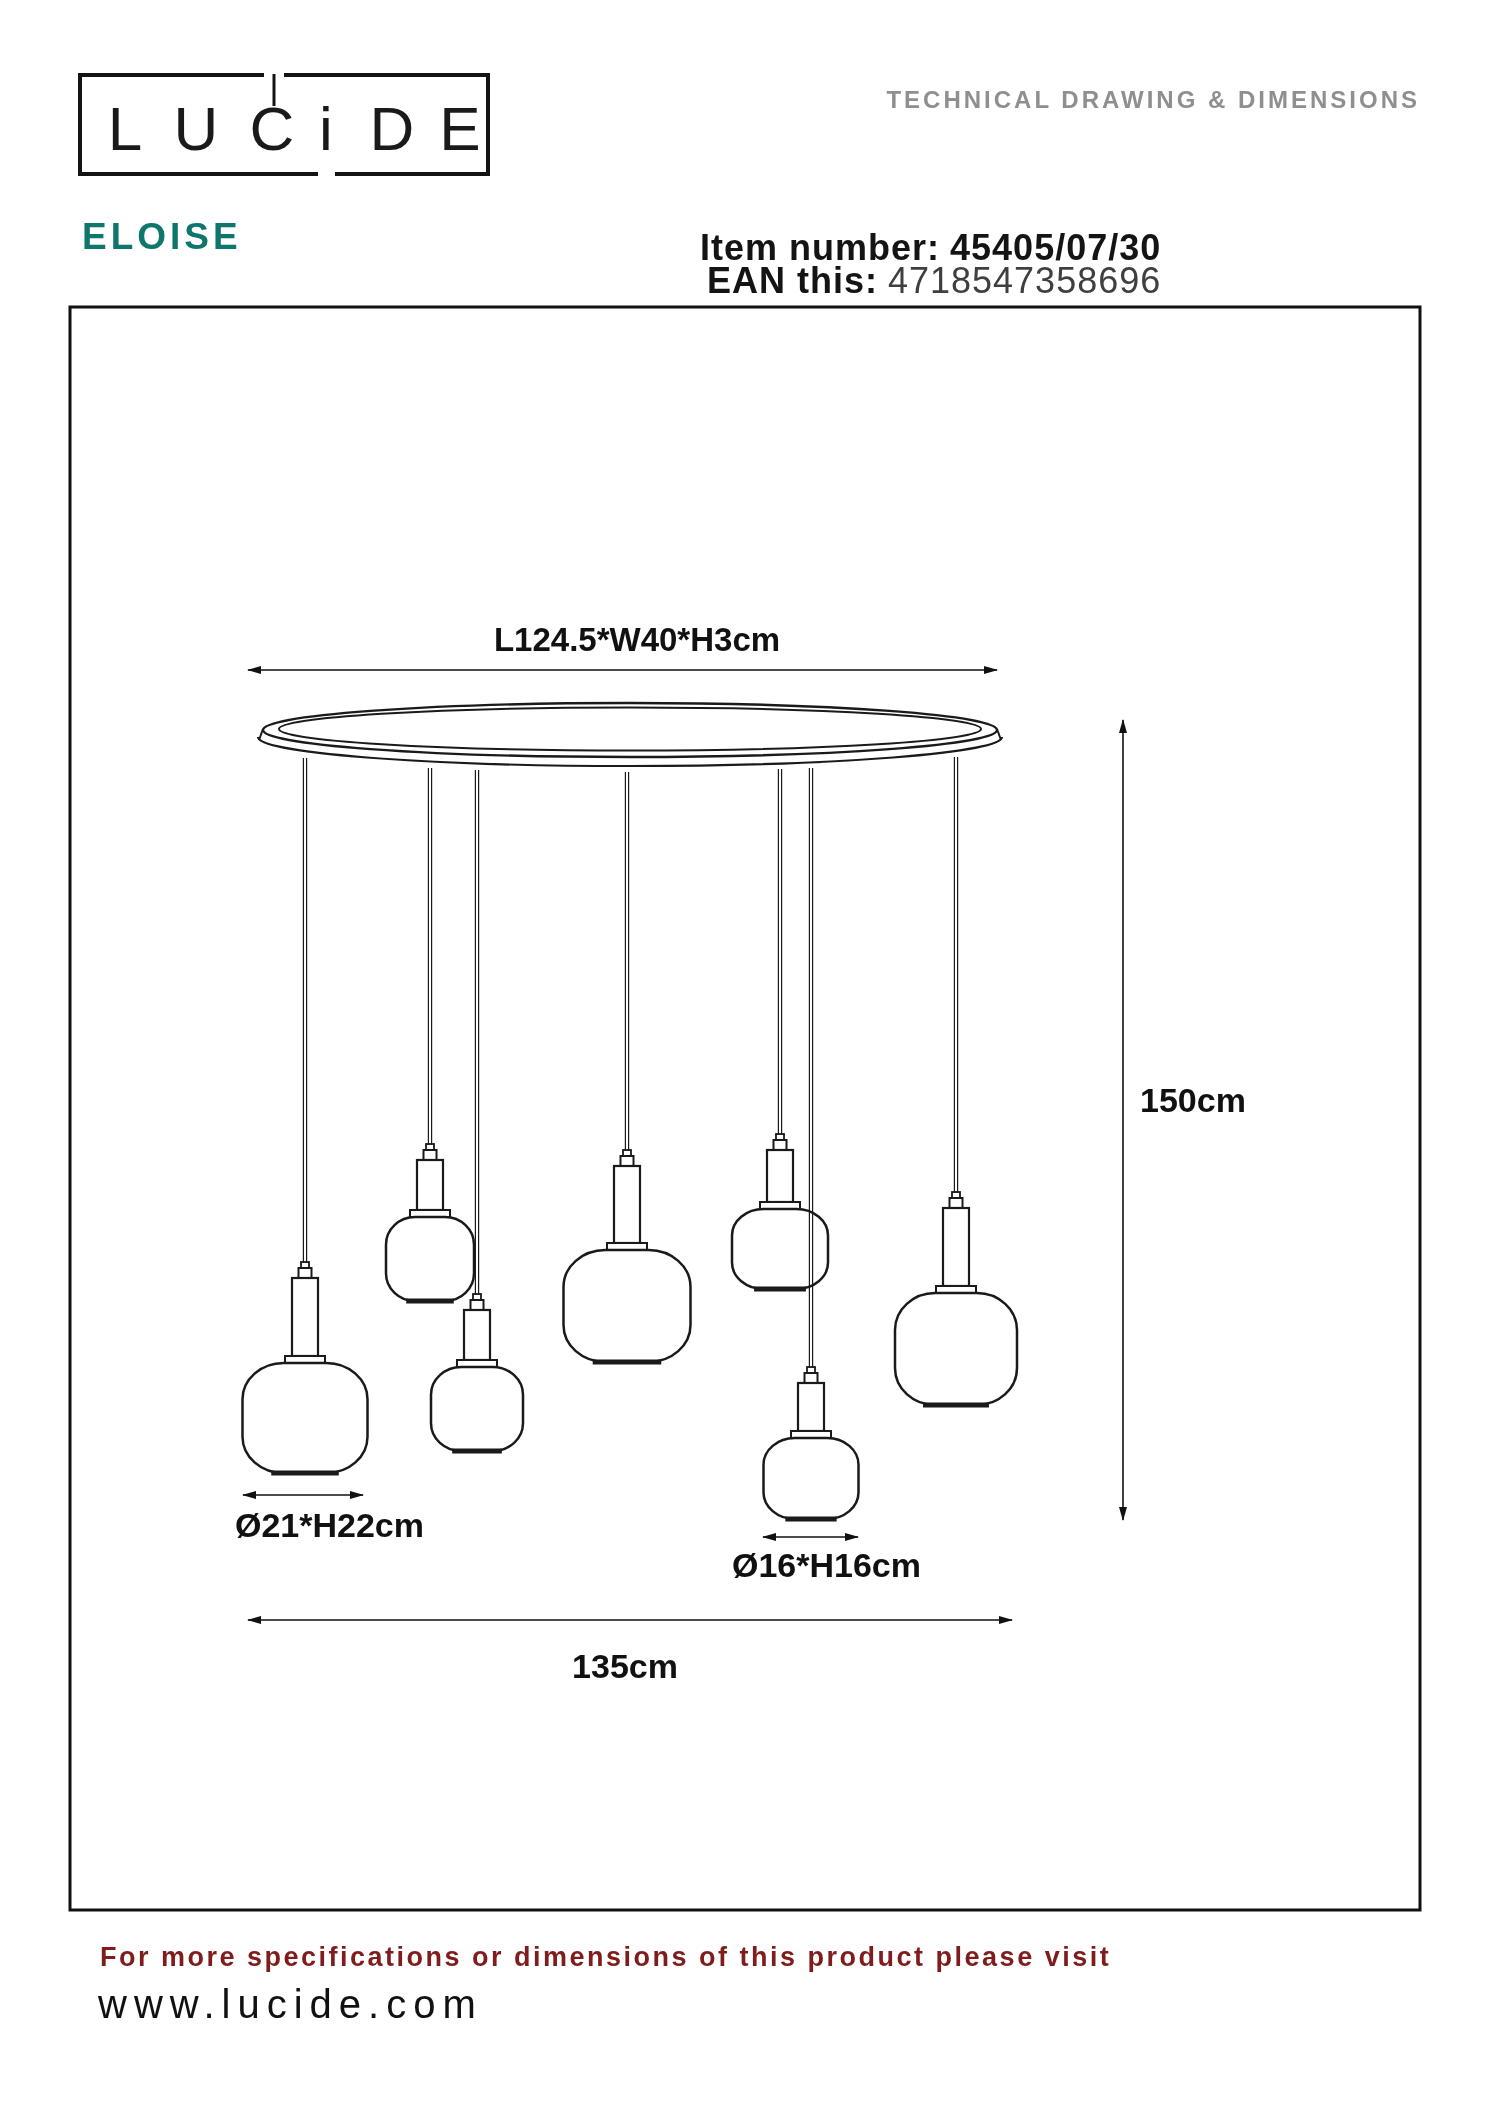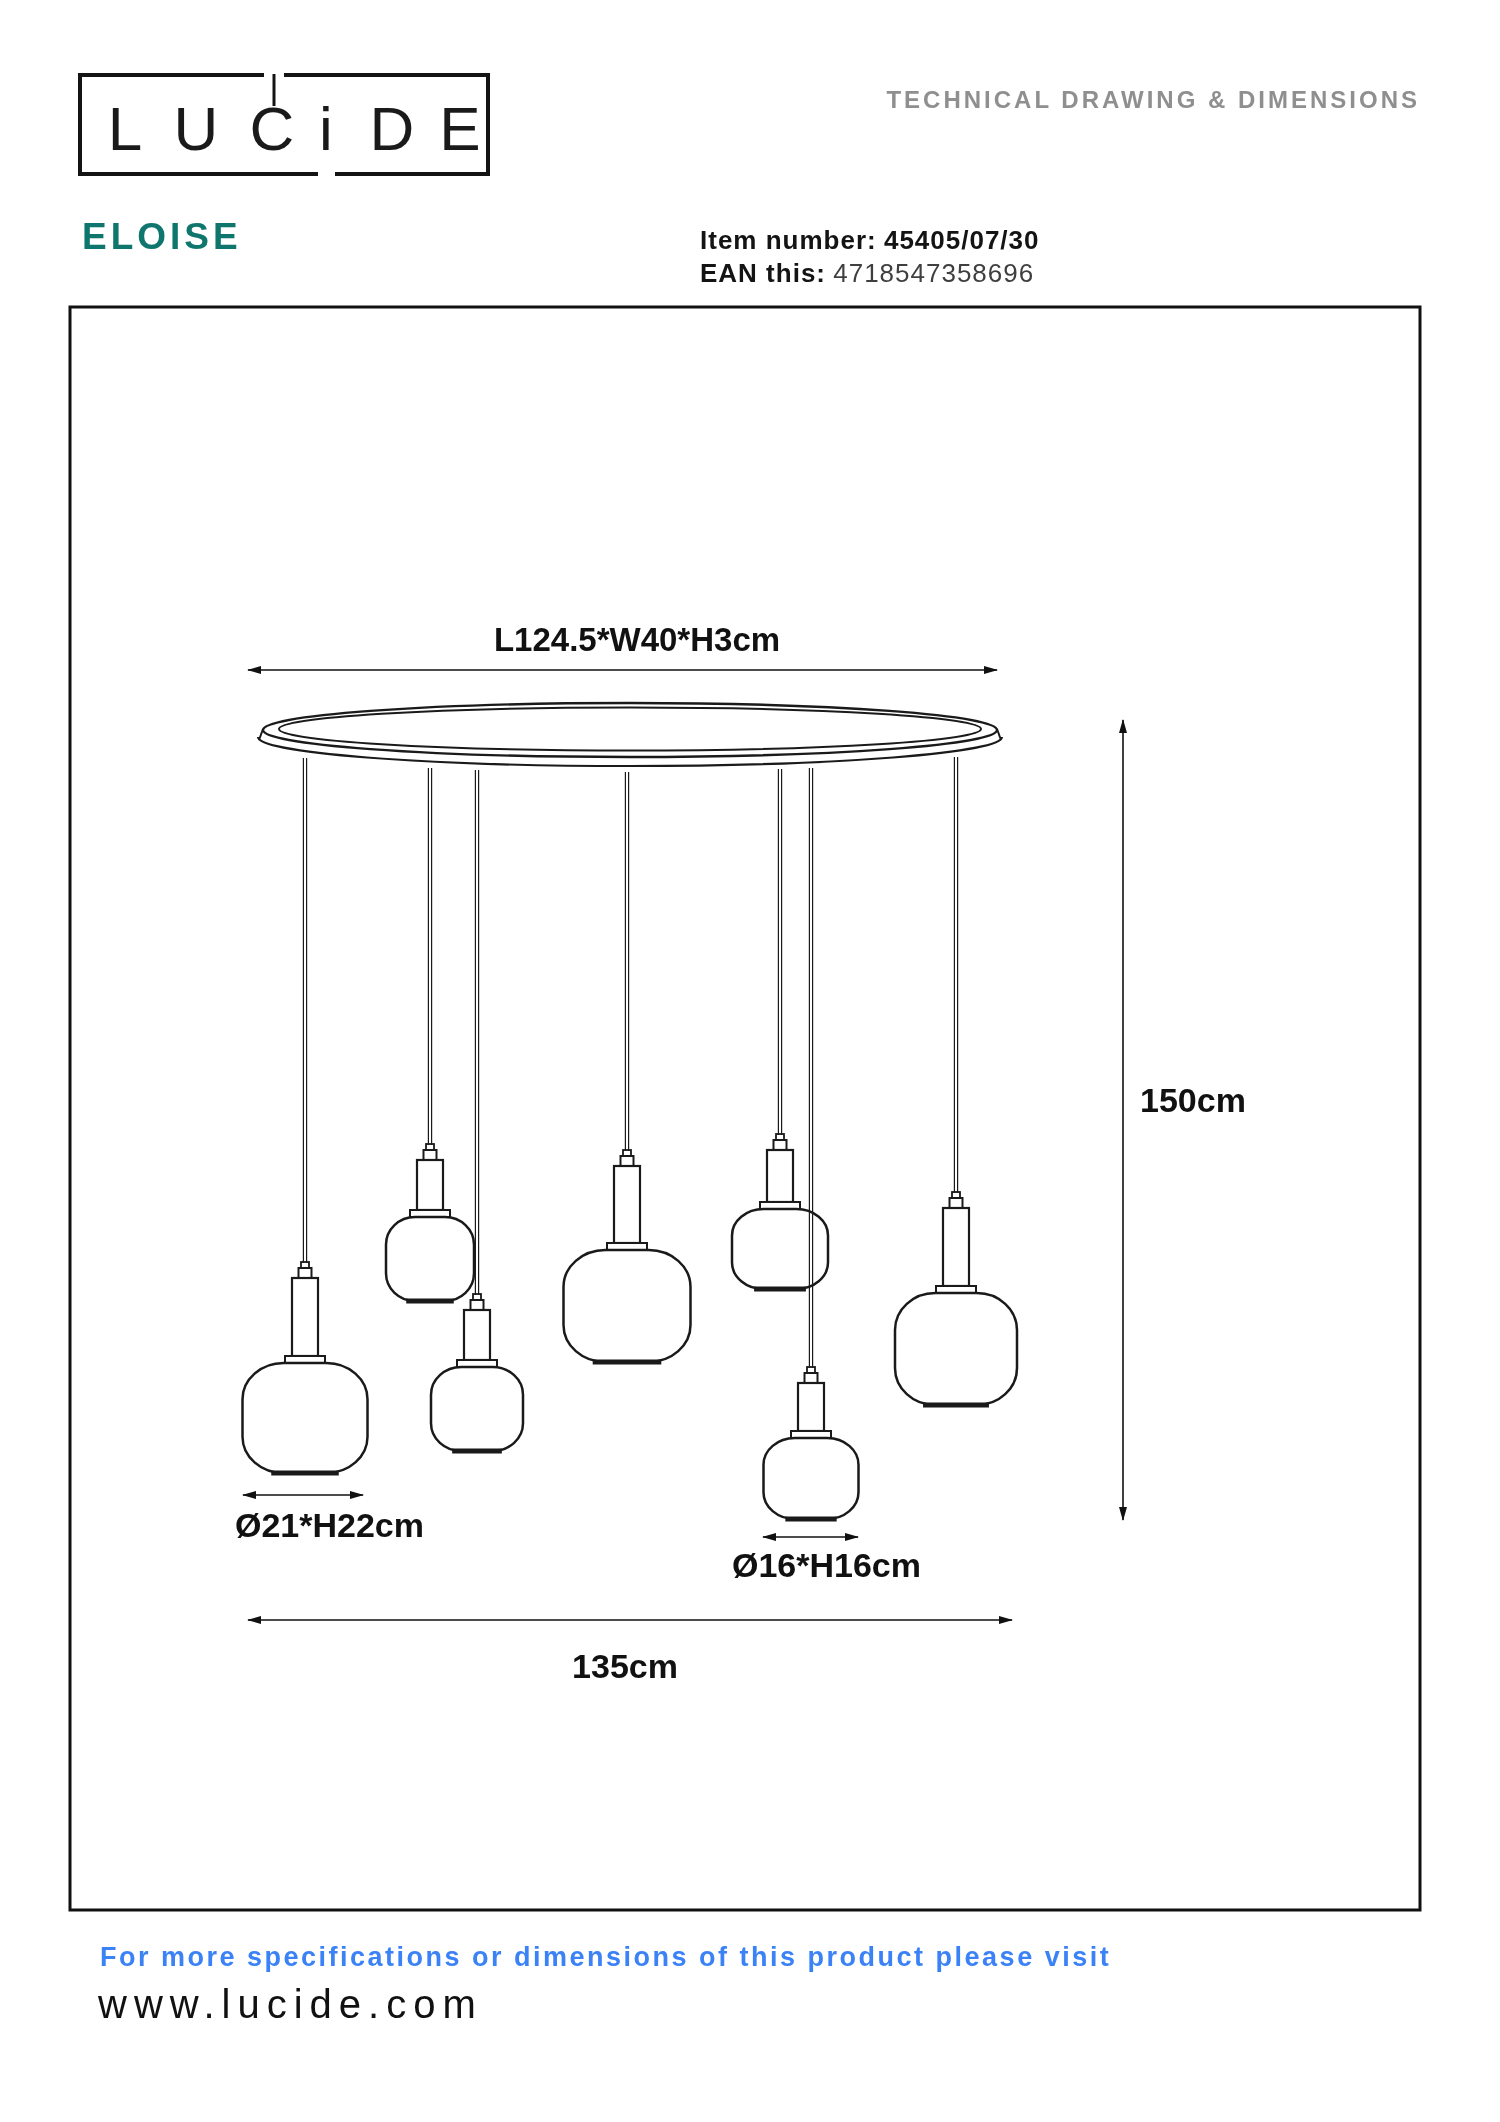--- a/index.html
+++ b/index.html
@@ -4,29 +4,29 @@
 <style>
   html,body{margin:0;padding:0;background:#ffffff;}
   .page{position:relative;width:1500px;height:2122px;background:#fff;overflow:hidden;
         font-family:"Liberation Sans",sans-serif;color:#111;}
   
   .logo-svg{position:absolute;left:78px;top:73px;}
   .tagline{position:absolute;right:80px;top:86px;font-size:24px;letter-spacing:3px;
            color:#8f8f8f;font-weight:700;}
   .product-name{position:absolute;left:82px;top:216px;font-size:37px;font-weight:700;
                 letter-spacing:4px;color:#0f766e;}
-  .item-block{position:absolute;left:700px;top:224px;font-size:26px;line-height:33px;color:#141414;}
+  .item-block{position:absolute;left:700px;top:231px;font-size:36px;line-height:33px;color:#141414;text-align:right;}
   .item-block .lbl{font-weight:700;letter-spacing:1px;}
   .item-block .val-bold{font-weight:700;letter-spacing:1px;}
   .item-block .val-light{font-weight:400;color:#3f3f3f;letter-spacing:1px;}
   
   .draw-svg{position:absolute;left:0;top:0;}
   
   .footer-line1{position:absolute;left:100px;top:1942px;font-size:27px;font-weight:700;
-                letter-spacing:2.5px;color:#3b82f6;}
+                letter-spacing:2.5px;color:#7f1d1d;}
   .footer-line2{position:absolute;left:98px;top:1982px;font-size:40px;font-weight:400;
                 letter-spacing:7px;color:#111;}
   svg text{font-family:"Liberation Sans",sans-serif;}
   .dim-text{font-weight:700;fill:#111;}
 </style>
 </head>
 <body>
 
 <div class="page">
 

